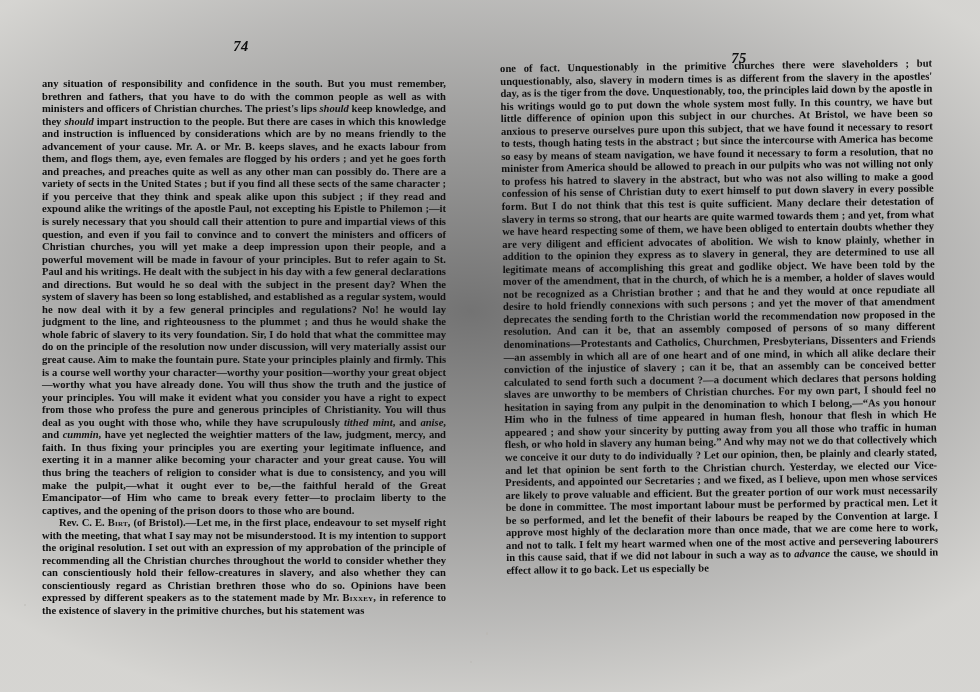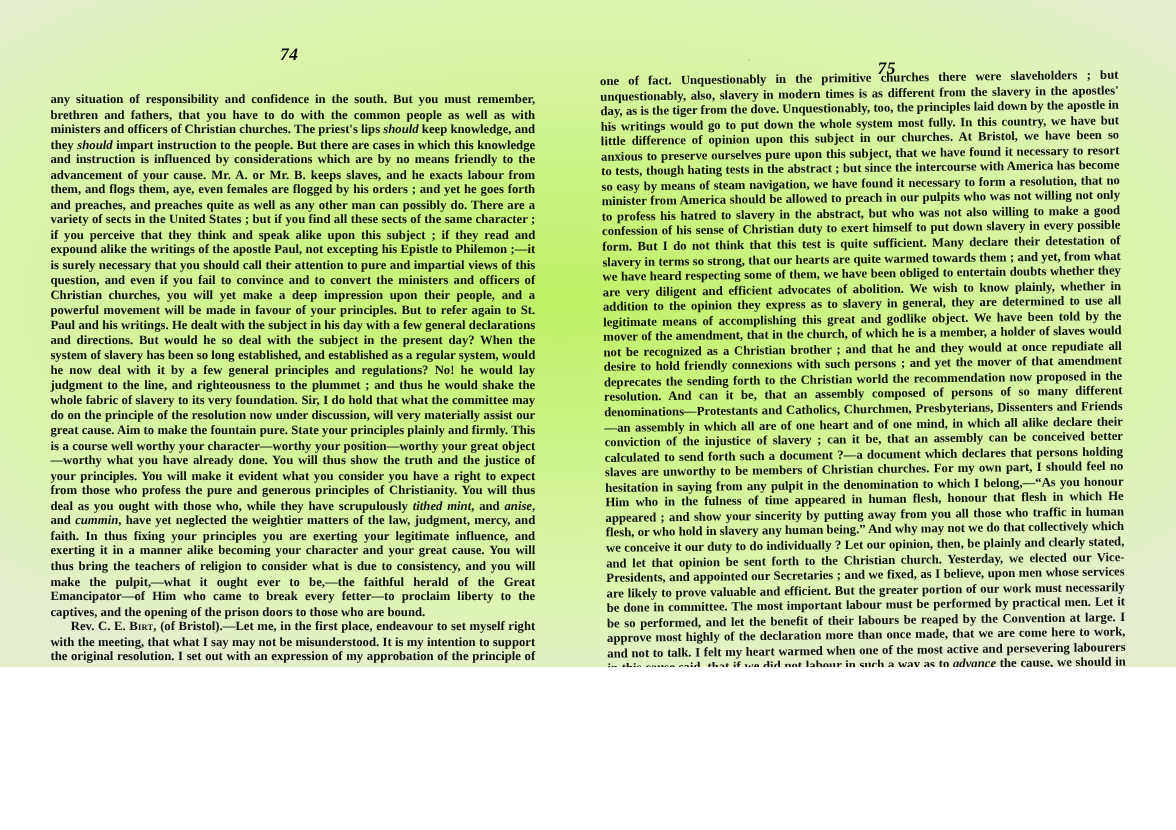--- a/index.html
+++ b/index.html
@@ -4,22 +4,22 @@
 <title>Scanned book spread — pages 74 and 75</title>
 <style>
   html, body {
     margin: 0;
     padding: 0;
     background: #ffffff;
   }
   #page {
     position: relative;
     width: 980px;
-    height: 556px;
-    background: #bef264;
+    height: 692px;
+    background: #737373;
     overflow: hidden;
     font-family: "Liberation Serif", "DejaVu Serif", serif;
     color: #1a1a1a;
   }
 
   
   .paper-tone {
     position: absolute;
     inset: 0;
     background:

